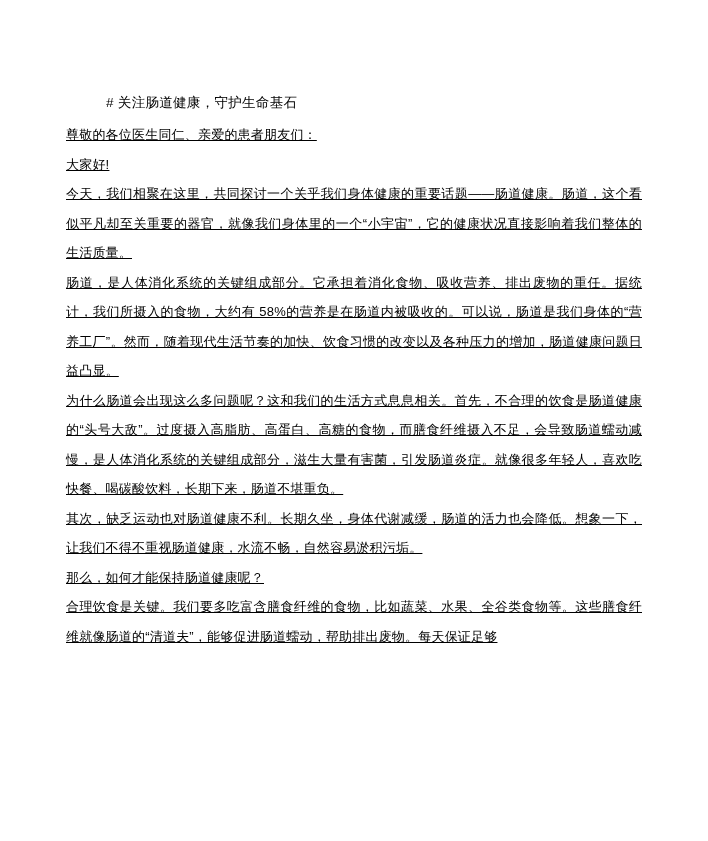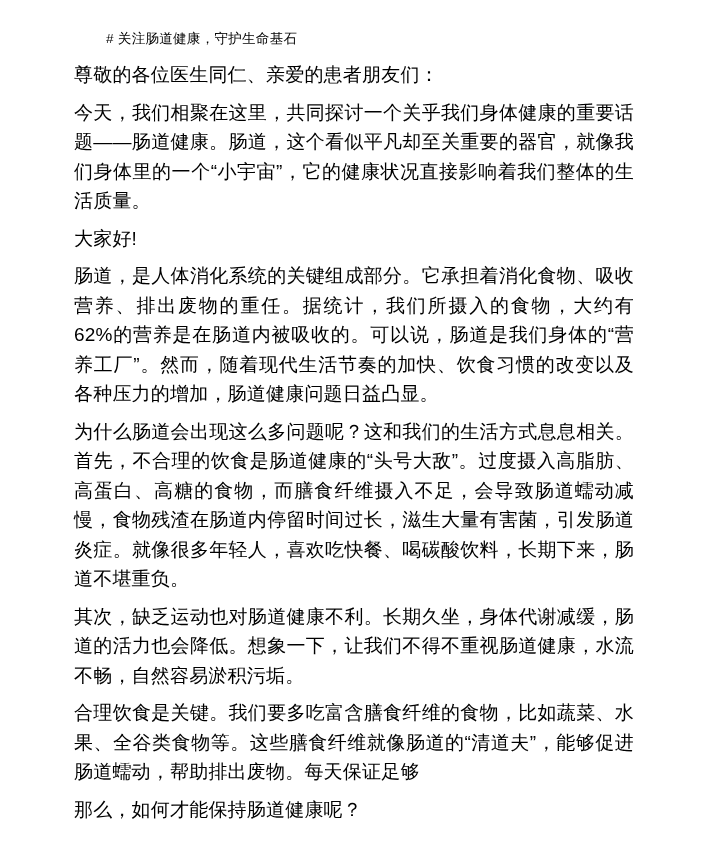--- a/index.html
+++ b/index.html
@@ -11,46 +11,47 @@
     width: 708px;
     height: 841px;
     font-family: "Liberation Sans", sans-serif;
     color: #000000;
     overflow: hidden;
   }
   .page {
     width: 708px;
     height: 770px;
     box-sizing: border-box;
-    padding: 26px 66px 0 66px;
+    padding: 90px 66px 0 66px;
     background: #ffffff;
   }
   .doc-title {
     font-size: 13.5px;
     line-height: 26px;
     margin: 0 0 4px 0;
     padding-left: 40px;
     font-weight: normal;
     letter-spacing: 0.3px;
   }
   .para {
-    font-size: 19px;
+    font-size: 13px;
     line-height: 29.5px;
-    margin: 8px;
+    margin: 0;
     text-align: justify;
     text-justify: inter-ideograph;
     letter-spacing: 0.2px;
+    text-decoration: underline;
   }
 </style>
 </head>
 <body>
 
 <div class="page">
   <div class="doc-title">#  关注肠道健康，守护生命基石</div>
   <p class="para">尊敬的各位医生同仁、亲爱的患者朋友们：</p>
+  <p class="para">大家好!</p>
   <p class="para">今天，我们相聚在这里，共同探讨一个关乎我们身体健康的重要话题——肠道健康。肠道，这个看似平凡却至关重要的器官，就像我们身体里的一个“小宇宙”，它的健康状况直接影响着我们整体的生活质量。</p>
-  <p class="para">大家好!</p>
-  <p class="para">肠道，是人体消化系统的关键组成部分。它承担着消化食物、吸收营养、排出废物的重任。据统计，我们所摄入的食物，大约有 62%的营养是在肠道内被吸收的。可以说，肠道是我们身体的“营养工厂”。然而，随着现代生活节奏的加快、饮食习惯的改变以及各种压力的增加，肠道健康问题日益凸显。</p>
-  <p class="para">为什么肠道会出现这么多问题呢？这和我们的生活方式息息相关。首先，不合理的饮食是肠道健康的“头号大敌”。过度摄入高脂肪、高蛋白、高糖的食物，而膳食纤维摄入不足，会导致肠道蠕动减慢，食物残渣在肠道内停留时间过长，滋生大量有害菌，引发肠道炎症。就像很多年轻人，喜欢吃快餐、喝碳酸饮料，长期下来，肠道不堪重负。</p>
+  <p class="para">肠道，是人体消化系统的关键组成部分。它承担着消化食物、吸收营养、排出废物的重任。据统计，我们所摄入的食物，大约有 58%的营养是在肠道内被吸收的。可以说，肠道是我们身体的“营养工厂”。然而，随着现代生活节奏的加快、饮食习惯的改变以及各种压力的增加，肠道健康问题日益凸显。</p>
+  <p class="para">为什么肠道会出现这么多问题呢？这和我们的生活方式息息相关。首先，不合理的饮食是肠道健康的“头号大敌”。过度摄入高脂肪、高蛋白、高糖的食物，而膳食纤维摄入不足，会导致肠道蠕动减慢，是人体消化系统的关键组成部分，滋生大量有害菌，引发肠道炎症。就像很多年轻人，喜欢吃快餐、喝碳酸饮料，长期下来，肠道不堪重负。</p>
   <p class="para">其次，缺乏运动也对肠道健康不利。长期久坐，身体代谢减缓，肠道的活力也会降低。想象一下，让我们不得不重视肠道健康，水流不畅，自然容易淤积污垢。</p>
+  <p class="para">那么，如何才能保持肠道健康呢？</p>
   <p class="para">合理饮食是关键。我们要多吃富含膳食纤维的食物，比如蔬菜、水果、全谷类食物等。这些膳食纤维就像肠道的“清道夫”，能够促进肠道蠕动，帮助排出废物。每天保证足够</p>
-  <p class="para">那么，如何才能保持肠道健康呢？</p>
 </div>
 
 </body></html>

